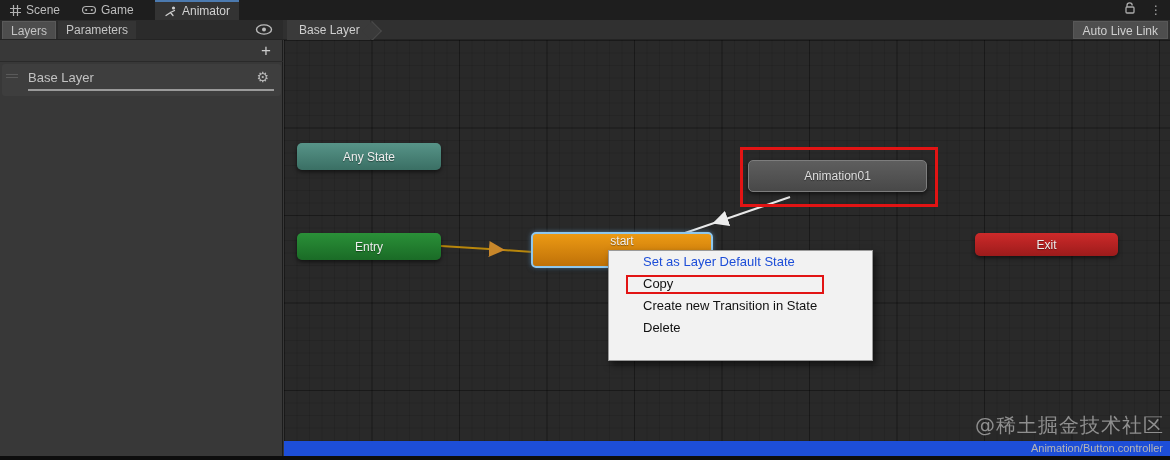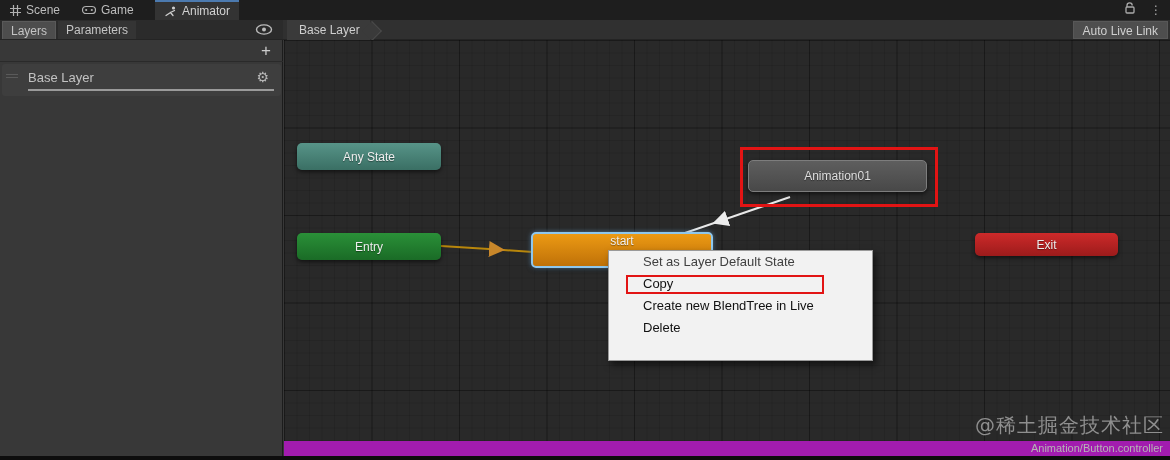--- a/index.html
+++ b/index.html
@@ -85,29 +85,29 @@
 
   .redbox-anim { position:absolute; left:456px; top:107px; width:198px; height:60px;
                  border:3px solid #e21414; }
 
   
   .ctx-menu { position:absolute; left:324px; top:210px; width:265px; height:111px;
               background:#f2f2f2; border:1px solid #9a9a9a;
               box-shadow:3px 4px 7px rgba(0,0,0,.55); padding-top:0; }
   .ctx-item { position:relative; height:22px; line-height:22px; padding-left:34px;
               font-size:13px; color:#111111; white-space:nowrap; }
-  .ctx-item.disabled { color:#404040; }
+  .ctx-item.disabled { color:#1d4ed8; }
   .ctx-redbox { position:absolute; left:17px; top:24px; width:198px; height:19px;
                 border:2px solid #e21414; pointer-events:none; }
 
   .watermark { position:absolute; right:6px; bottom:2px; font-size:20px; color:#8f8f8f;
                letter-spacing:1px; font-family:"DejaVu Sans", sans-serif; }
 
   
-  .statusbar { position:absolute; left:284px; top:441px; width:886px; height:15px; background:#a21caf;
+  .statusbar { position:absolute; left:284px; top:441px; width:886px; height:15px; background:#1d4ed8;
                text-align:right; font-size:11px; color:#b5b5b5; line-height:15px; padding-right:7px; }
   .bottomstrip { position:absolute; left:0; top:456px; width:1170px; height:4px; background:#0d0d0d; }
 </style>
 </head>
 <body>
 
 <div class="app">
 
   <div class="tabbar">
     <div class="wtab tab-scene">
@@ -211,21 +211,21 @@
     </div>
     <div class="node node-exit">
       <span>Exit</span>
     </div>
 
     <div class="redbox-anim"></div>
 
     <div class="ctx-menu">
       <div class="ctx-item disabled">Set as Layer Default State</div>
       <div class="ctx-item">Copy</div>
-      <div class="ctx-item">Create new BlendTree in Live</div>
+      <div class="ctx-item">Create new Transition in State</div>
       <div class="ctx-item">Delete</div>
       <div class="ctx-redbox"></div>
     </div>
 
     <div class="watermark">@稀土掘金技术社区</div>
   </div>
 
   <div class="statusbar">Animation/Button.controller</div>
   <div class="bottomstrip"></div>
 

